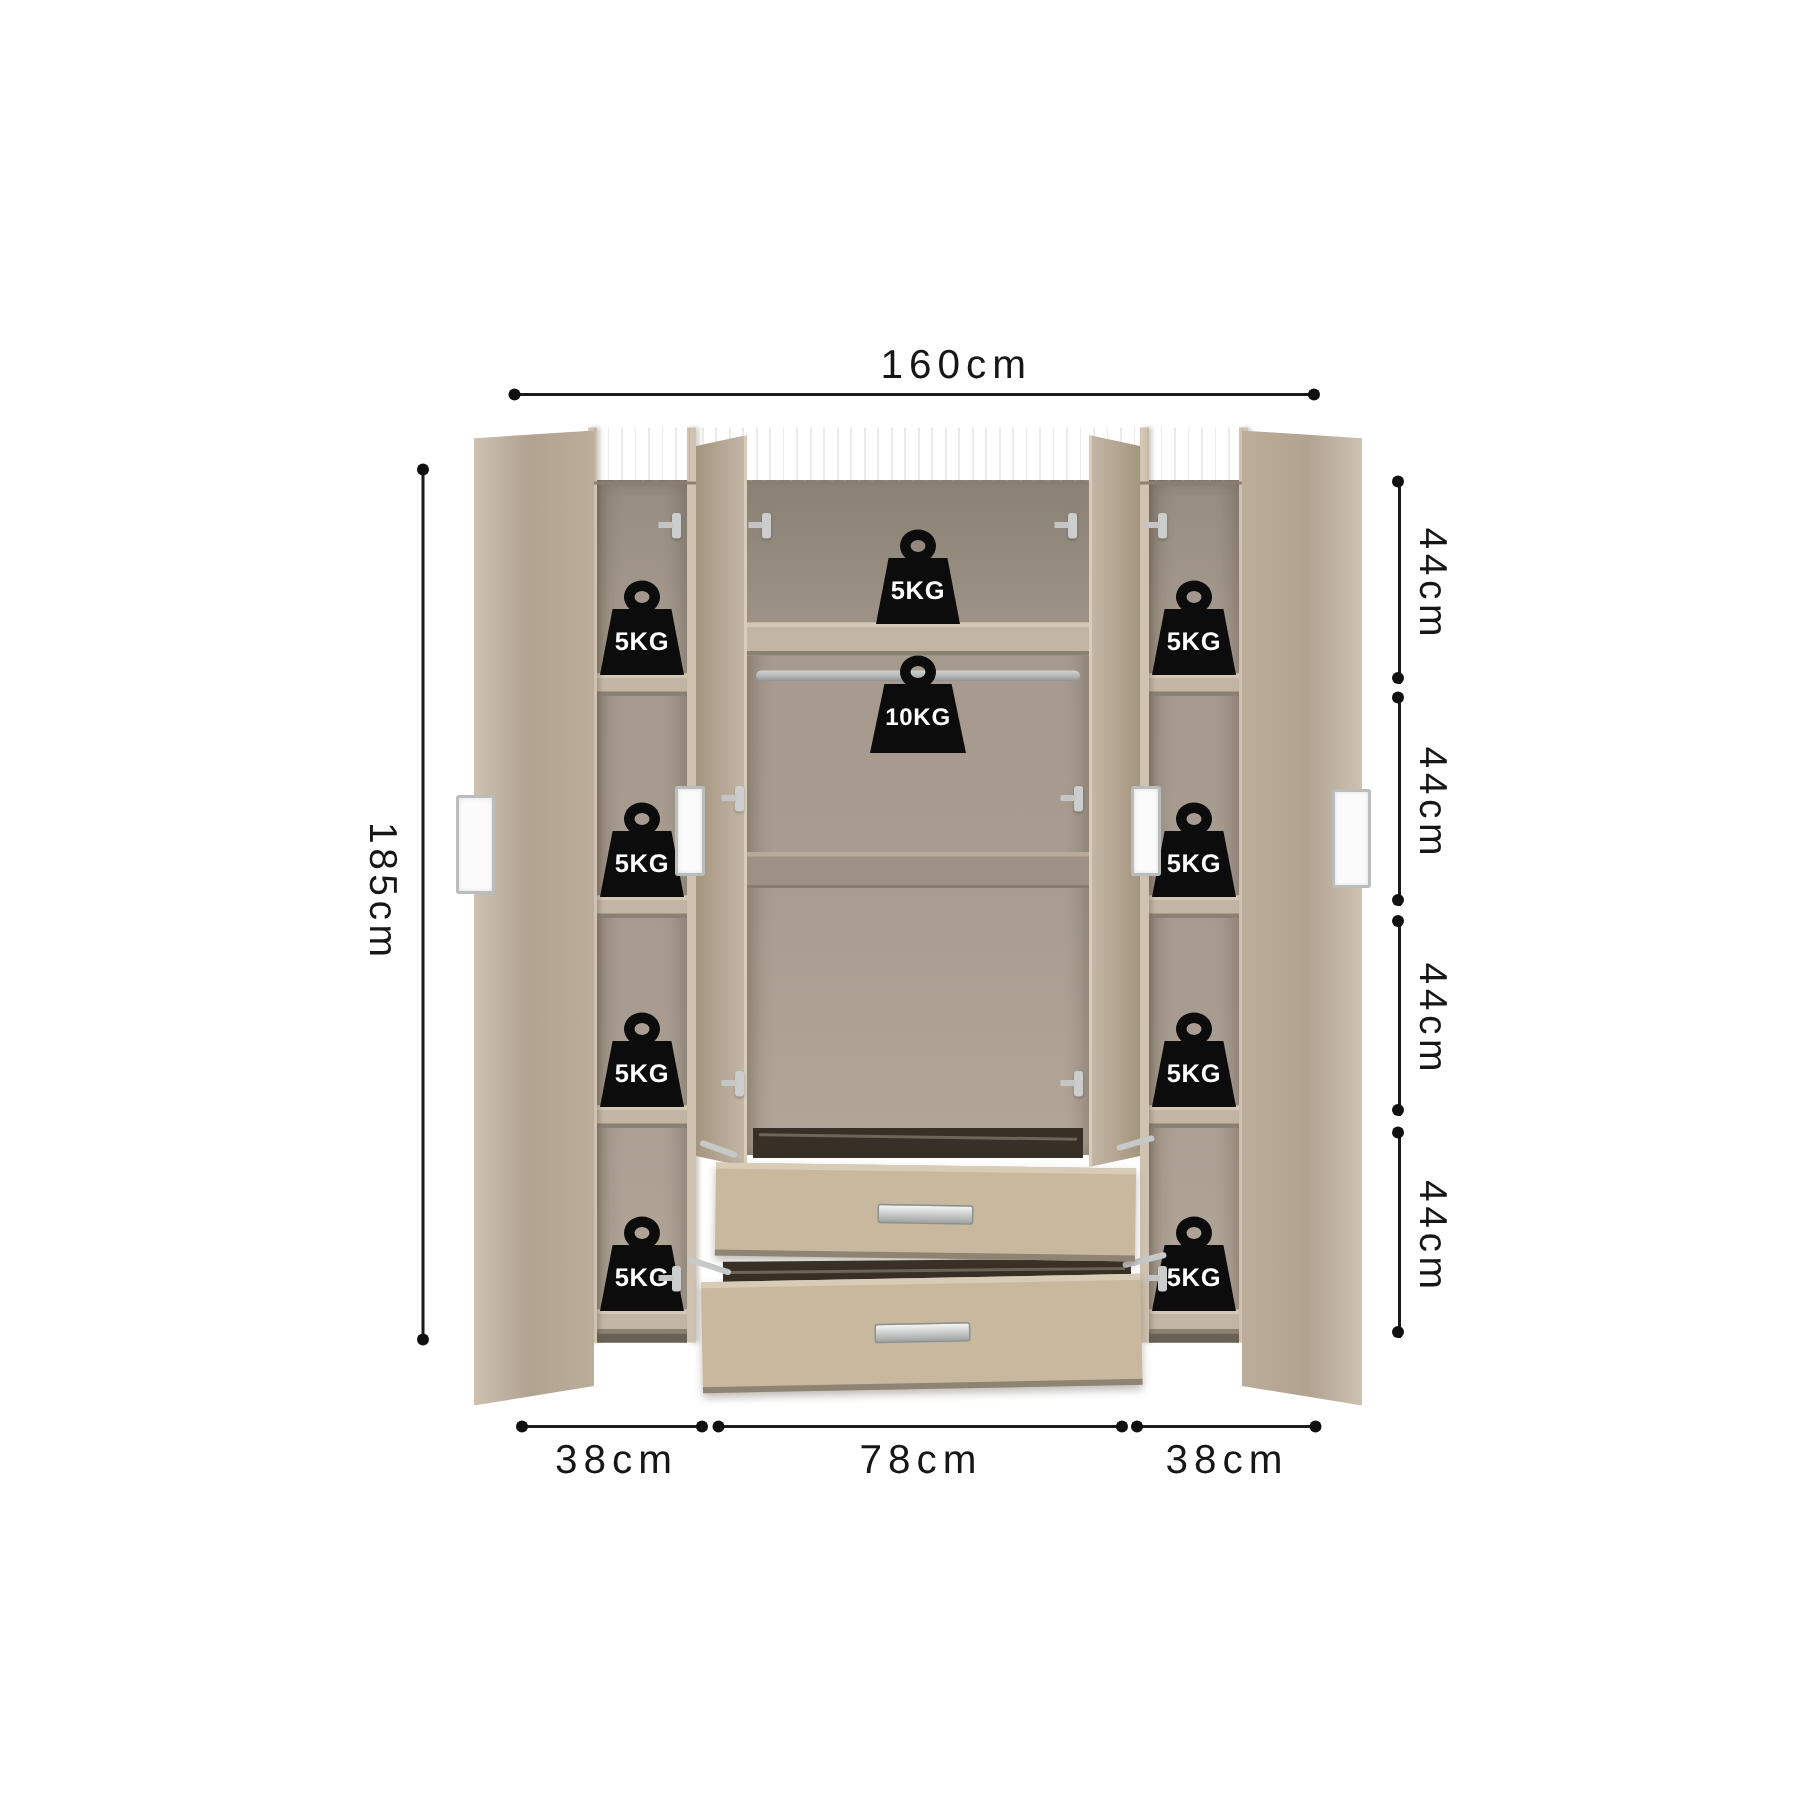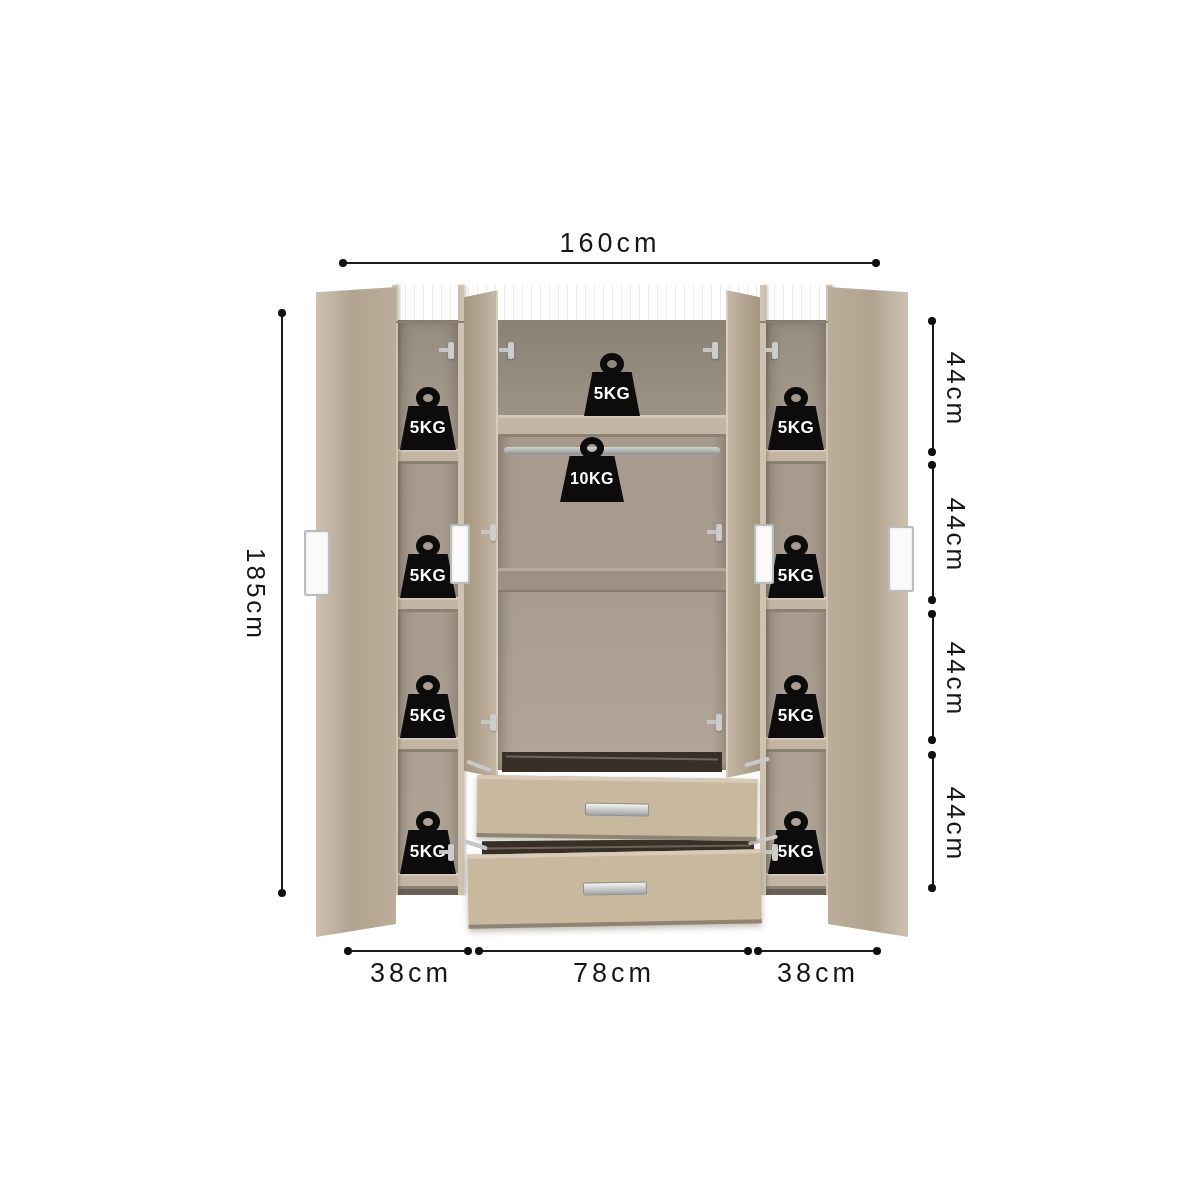--- a/index.html
+++ b/index.html
@@ -186,28 +186,28 @@
         <span class="w-text">5KG</span>
       </div>
   </div>
 
   <div class="weight" style="left:584px;top:353px;">
     <div class="w-ring"></div>
     <div class="w-body">
         <span class="w-text">5KG</span>
       </div>
   </div>
-  <div class="weight big" style="left:560px;top:437px;">
+  <div class="weight big" style="left:580px;top:437px;">
     <div class="w-ring"></div>
     <div class="w-body">
         <span class="w-text">10KG</span>
       </div>
   </div>
 
-  <div class="dim-label" style="left:510px;top:228px;width:200px;">160cm</div>
+  <div class="dim-label" style="left:488px;top:228px;width:200px;text-align:right;">160cm</div>
   <div class="dim-h" style="left:343px;top:262px;width:535px;"></div>
   <div class="dot" style="left:339px;top:259px;"></div>
   <div class="dot" style="left:872px;top:259px;"></div>
 
   <div class="dim-label rot" style="left:170px;top:579px;width:170px;font-size:26px;letter-spacing:3px;">185cm</div>
   <div class="dim-v" style="left:281px;top:313px;height:582px;"></div>
   <div class="dot" style="left:278px;top:309px;"></div>
   <div class="dot" style="left:278px;top:889px;"></div>
 
   <div class="dim-v" style="left:932px;top:321px;height:135px;"></div>

